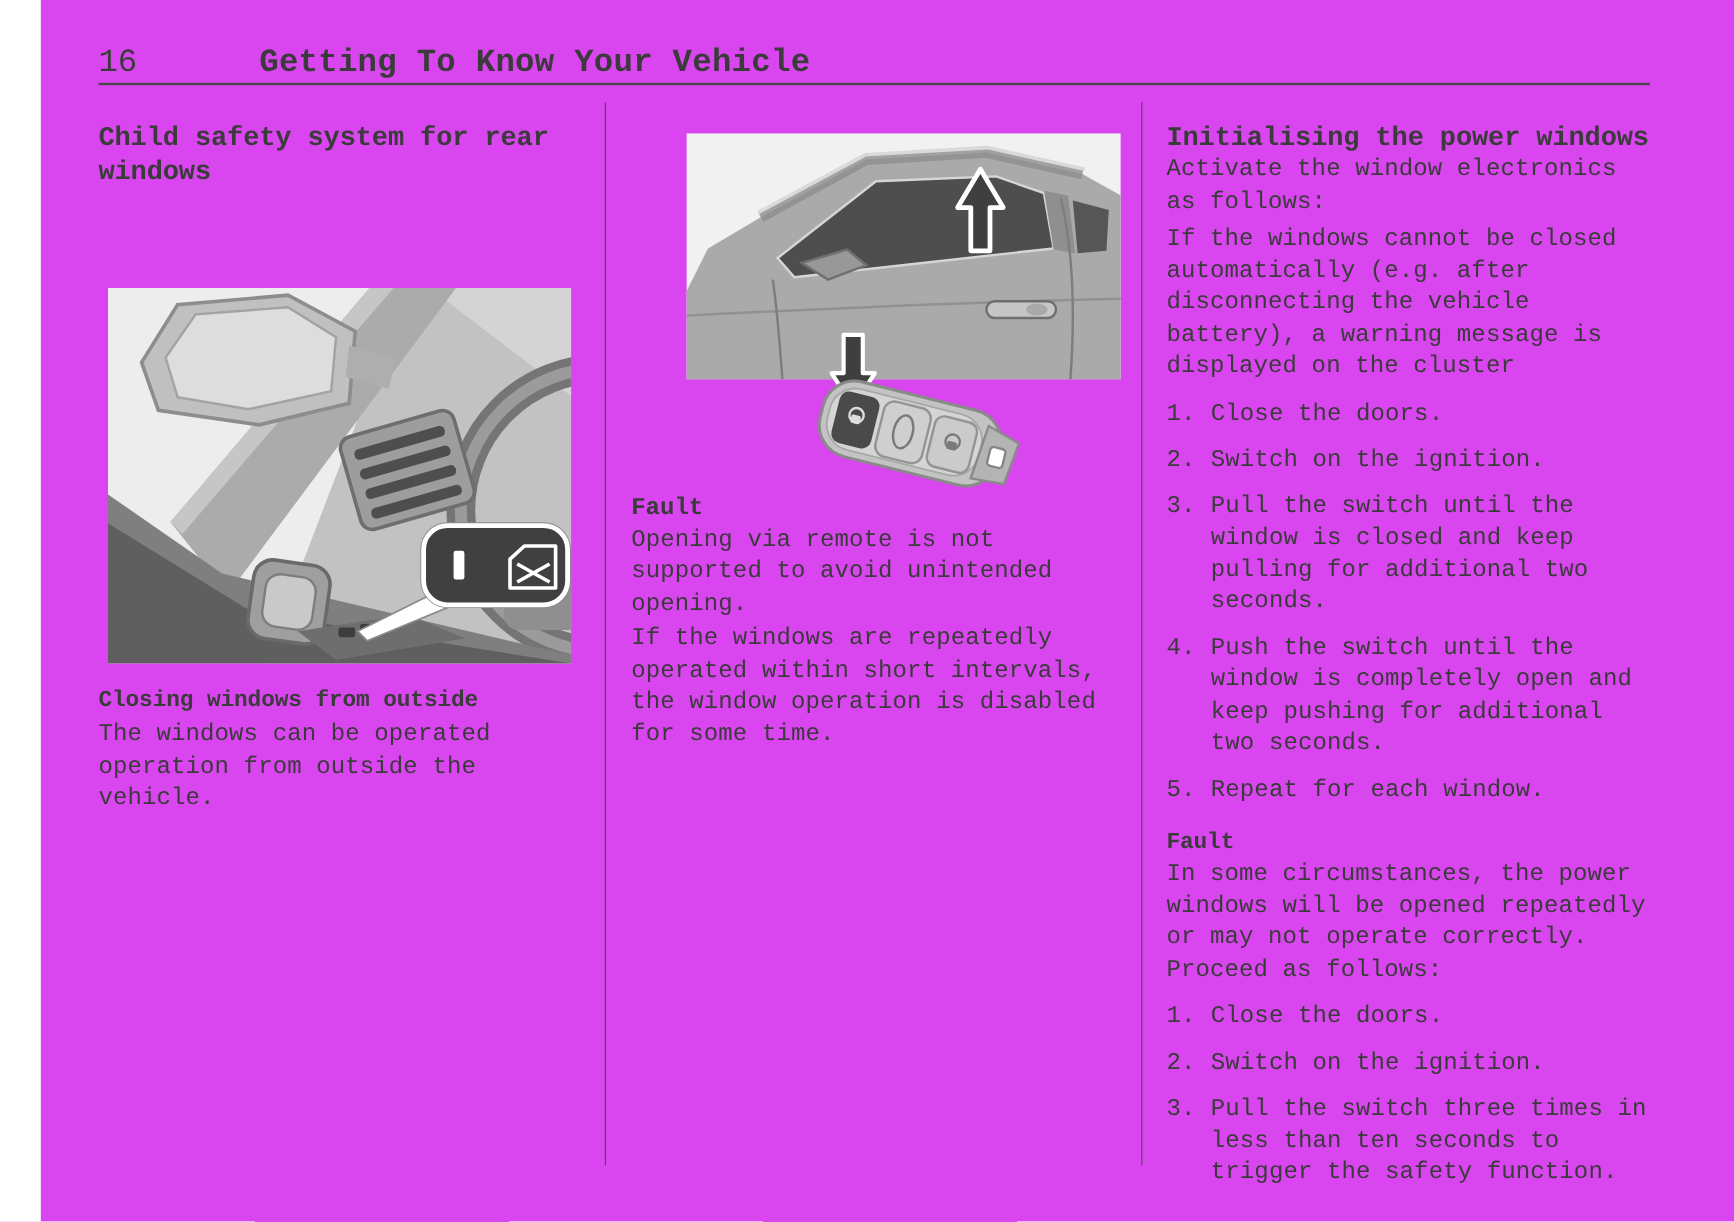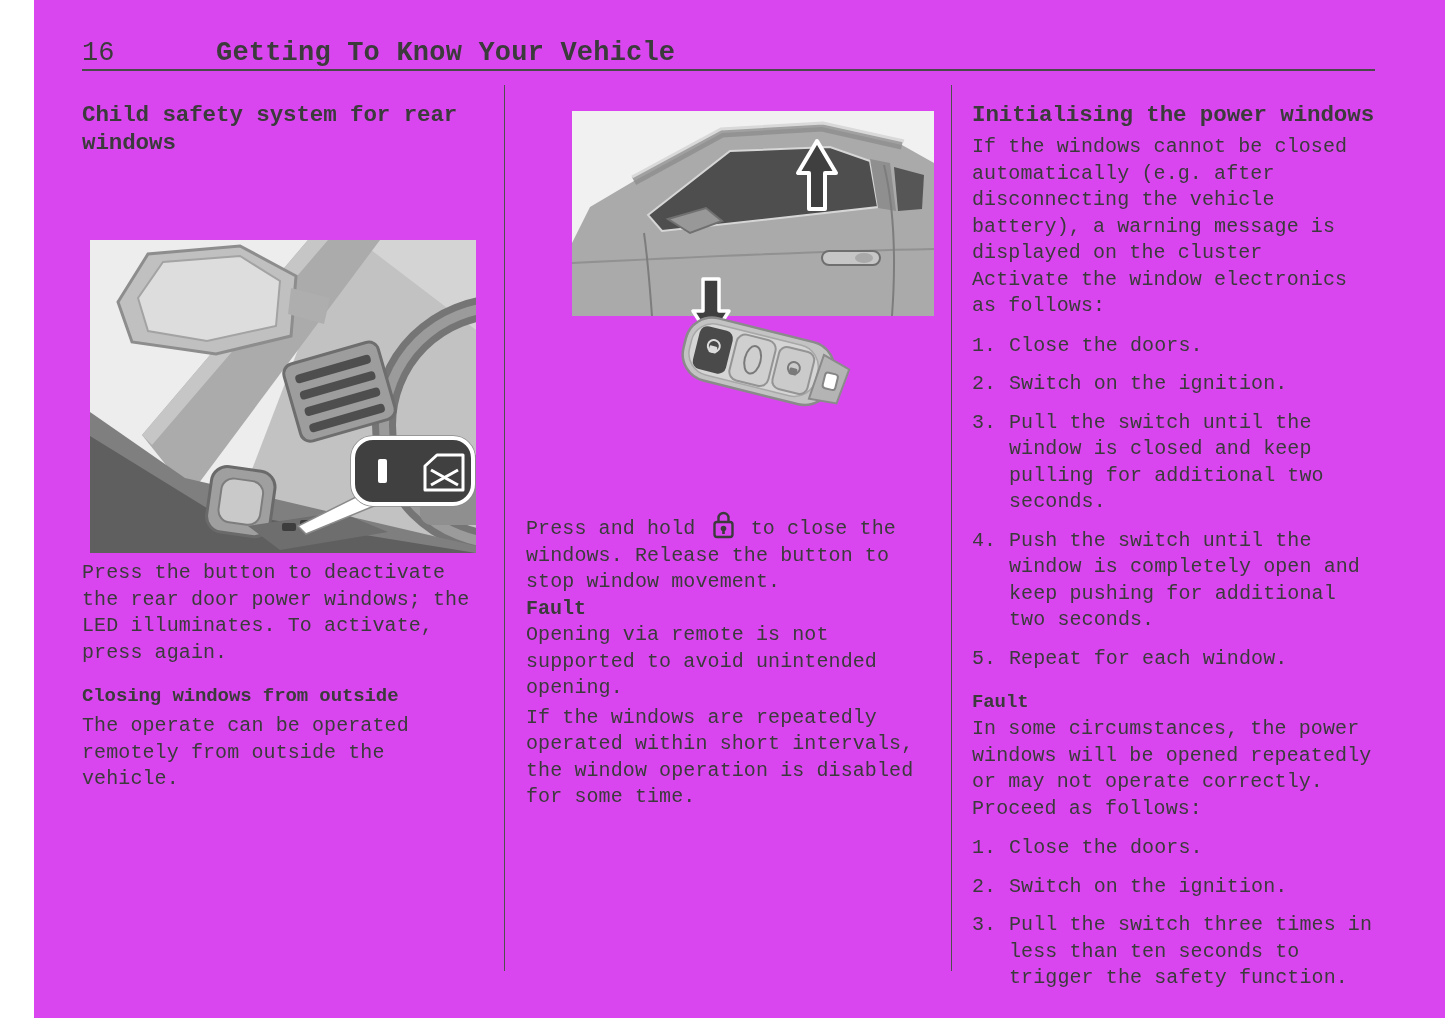--- a/index.html
+++ b/index.html
@@ -144,23 +144,22 @@
         <rect x="288" y="219" width="9" height="24" rx="2" fill="#ffffff"></rect>
 
         <g transform="translate(332,213)">
           <path d="M3,13 L15,2 H41 V37 H3 Z" fill="none" stroke="#ffffff" stroke-width="3" stroke-linejoin="round"></path>
           <line x1="9" y1="17" x2="36" y2="32" stroke="#ffffff" stroke-width="3"></line>
           <line x1="36" y1="17" x2="9" y2="32" stroke="#ffffff" stroke-width="3"></line>
         </g>
       </svg>
     </figure>
 
-    <p class="body first">Press the button to deactivate the rear door power windows; the LED illuminates. To activate, press again.</p>
     <h3 class="sub-heading">Closing windows from outside</h3>
-    <p class="body">The operate can be operated remotely from outside the vehicle.</p>
+    <p class="body">The windows can be operated operation from outside the vehicle.</p>
   </div>
 
   <div class="col col-2">
 
     <figure class="figure-2">
       <svg width="362" height="300" viewBox="0 0 362 300">
         <rect x="0" y="0" width="362" height="205" fill="#f1f1f1"></rect>
 
         <polygon points="0,132 18,96 62,70 150,22 250,16 330,34 362,52 362,205 0,205" fill="#aaaaaa"></polygon>
 
@@ -203,41 +202,29 @@
           <rect x="204" y="229" width="36" height="43" rx="8" fill="#cbcbcb" stroke="#949494" stroke-width="2"></rect>
           <circle cx="222" cy="248" r="6" fill="none" stroke="#7a7a7a" stroke-width="2"></circle>
           <rect x="218" y="248" width="8" height="7" rx="1.5" fill="#7a7a7a"></rect>
 
           <polygon points="248,228 276,236 272,272 244,274" fill="#b4b4b4" stroke="#8a8a8a" stroke-width="2"></polygon>
           <rect x="254" y="244" width="13" height="16" rx="3" fill="#ffffff" stroke="#858585" stroke-width="2"></rect>
         </g>
       </svg>
     </figure>
 
-    <p class="body" style="margin-top:98px">
-      <span>Press and hold</span>
-      <span class="inline-icon">
-        <svg width="27" height="32" viewBox="0 0 27 32">
-          <rect x="4.5" y="13" width="18" height="15" rx="2.5" fill="none" stroke="#3b3b3b" stroke-width="2.4"></rect>
-          <path d="M8.5,13 V9 a5,5 0 0 1 10,0 V13" fill="none" stroke="#3b3b3b" stroke-width="2.4"></path>
-          <circle cx="13.5" cy="19.5" r="2.8" fill="#3b3b3b"></circle>
-          <rect x="12.2" y="20.5" width="2.6" height="4.5" fill="#3b3b3b"></rect>
-        </svg>
-      </span>
-      <span>to close the windows. Release the button to stop window movement.</span>
-    </p>
     <p class="note-label">Fault</p>
     <p class="body" style="margin-top:0">Opening via remote is not supported to avoid unintended opening.</p>
     <p class="body">If the windows are repeatedly operated within short intervals, the window operation is disabled for some time.</p>
   </div>
 
   <div class="col col-3">
     <h2 class="col-heading">Initialising the power windows</h2>
+    <p class="body" style="margin-top:0">Activate the window electronics as follows:</p>
     <p class="body" style="margin-top:5px">If the windows cannot be closed automatically (e.g. after disconnecting the vehicle battery), a warning message is displayed on the cluster</p>
-    <p class="body" style="margin-top:0">Activate the window electronics as follows:</p>
 
     <ol class="steps">
       <li>Close the doors.</li>
       <li>Switch on the ignition.</li>
       <li>Pull the switch until the window is closed and keep pulling for additional two seconds.</li>
       <li>Push the switch until the window is completely open and keep pushing for additional two seconds.</li>
       <li>Repeat for each window.</li>
     </ol>
 
     <h3 class="sub-heading">Fault</h3>

